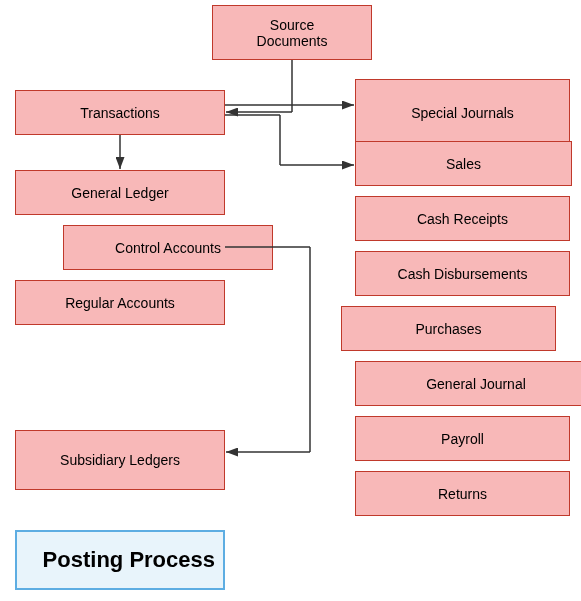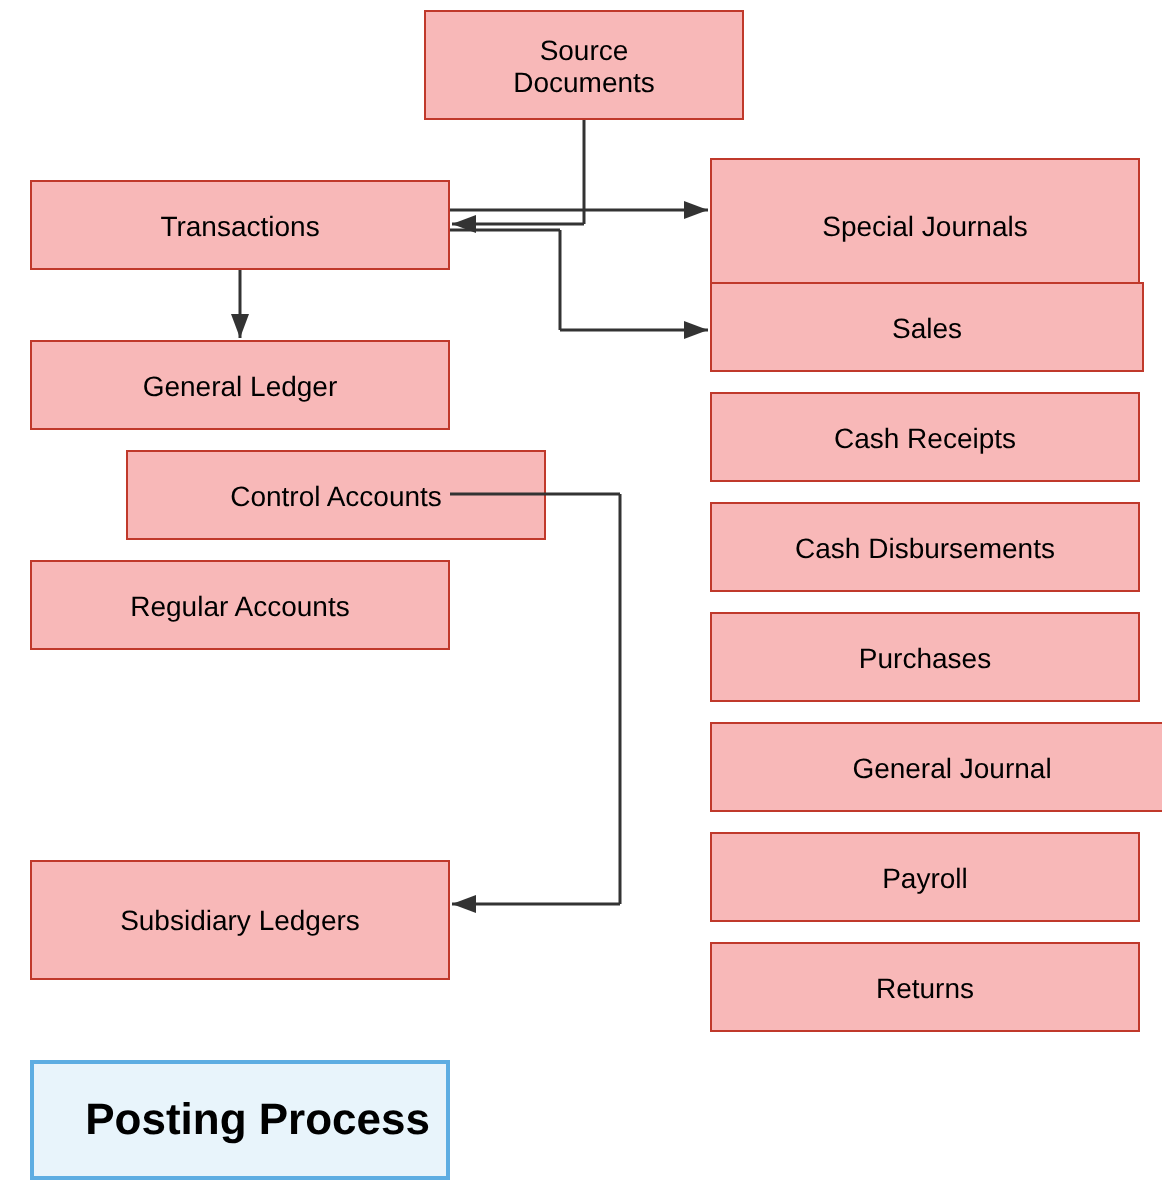--- a/index.html
+++ b/index.html
@@ -86,21 +86,21 @@
 </div>
 
 <div class="box" style="left:355px; top:196px; width:215px; height:45px;">
   <span>Cash Receipts</span>
 </div>
 
 <div class="box" style="left:355px; top:251px; width:215px; height:45px;">
   <span>Cash Disbursements</span>
 </div>
 
-<div class="box" style="left:355px; top:306px; width:215px; height:45px;">
+<div class="box" style="left:341px; top:306px; width:215px; height:45px;">
   <span>Purchases</span>
 </div>
 
 <div class="box" style="left:355px; top:361px; width:242px; height:45px;">
   <span>General Journal</span>
 </div>
 
 <div class="box" style="left:355px; top:416px; width:215px; height:45px;">
   <span>Payroll</span>
 </div>

